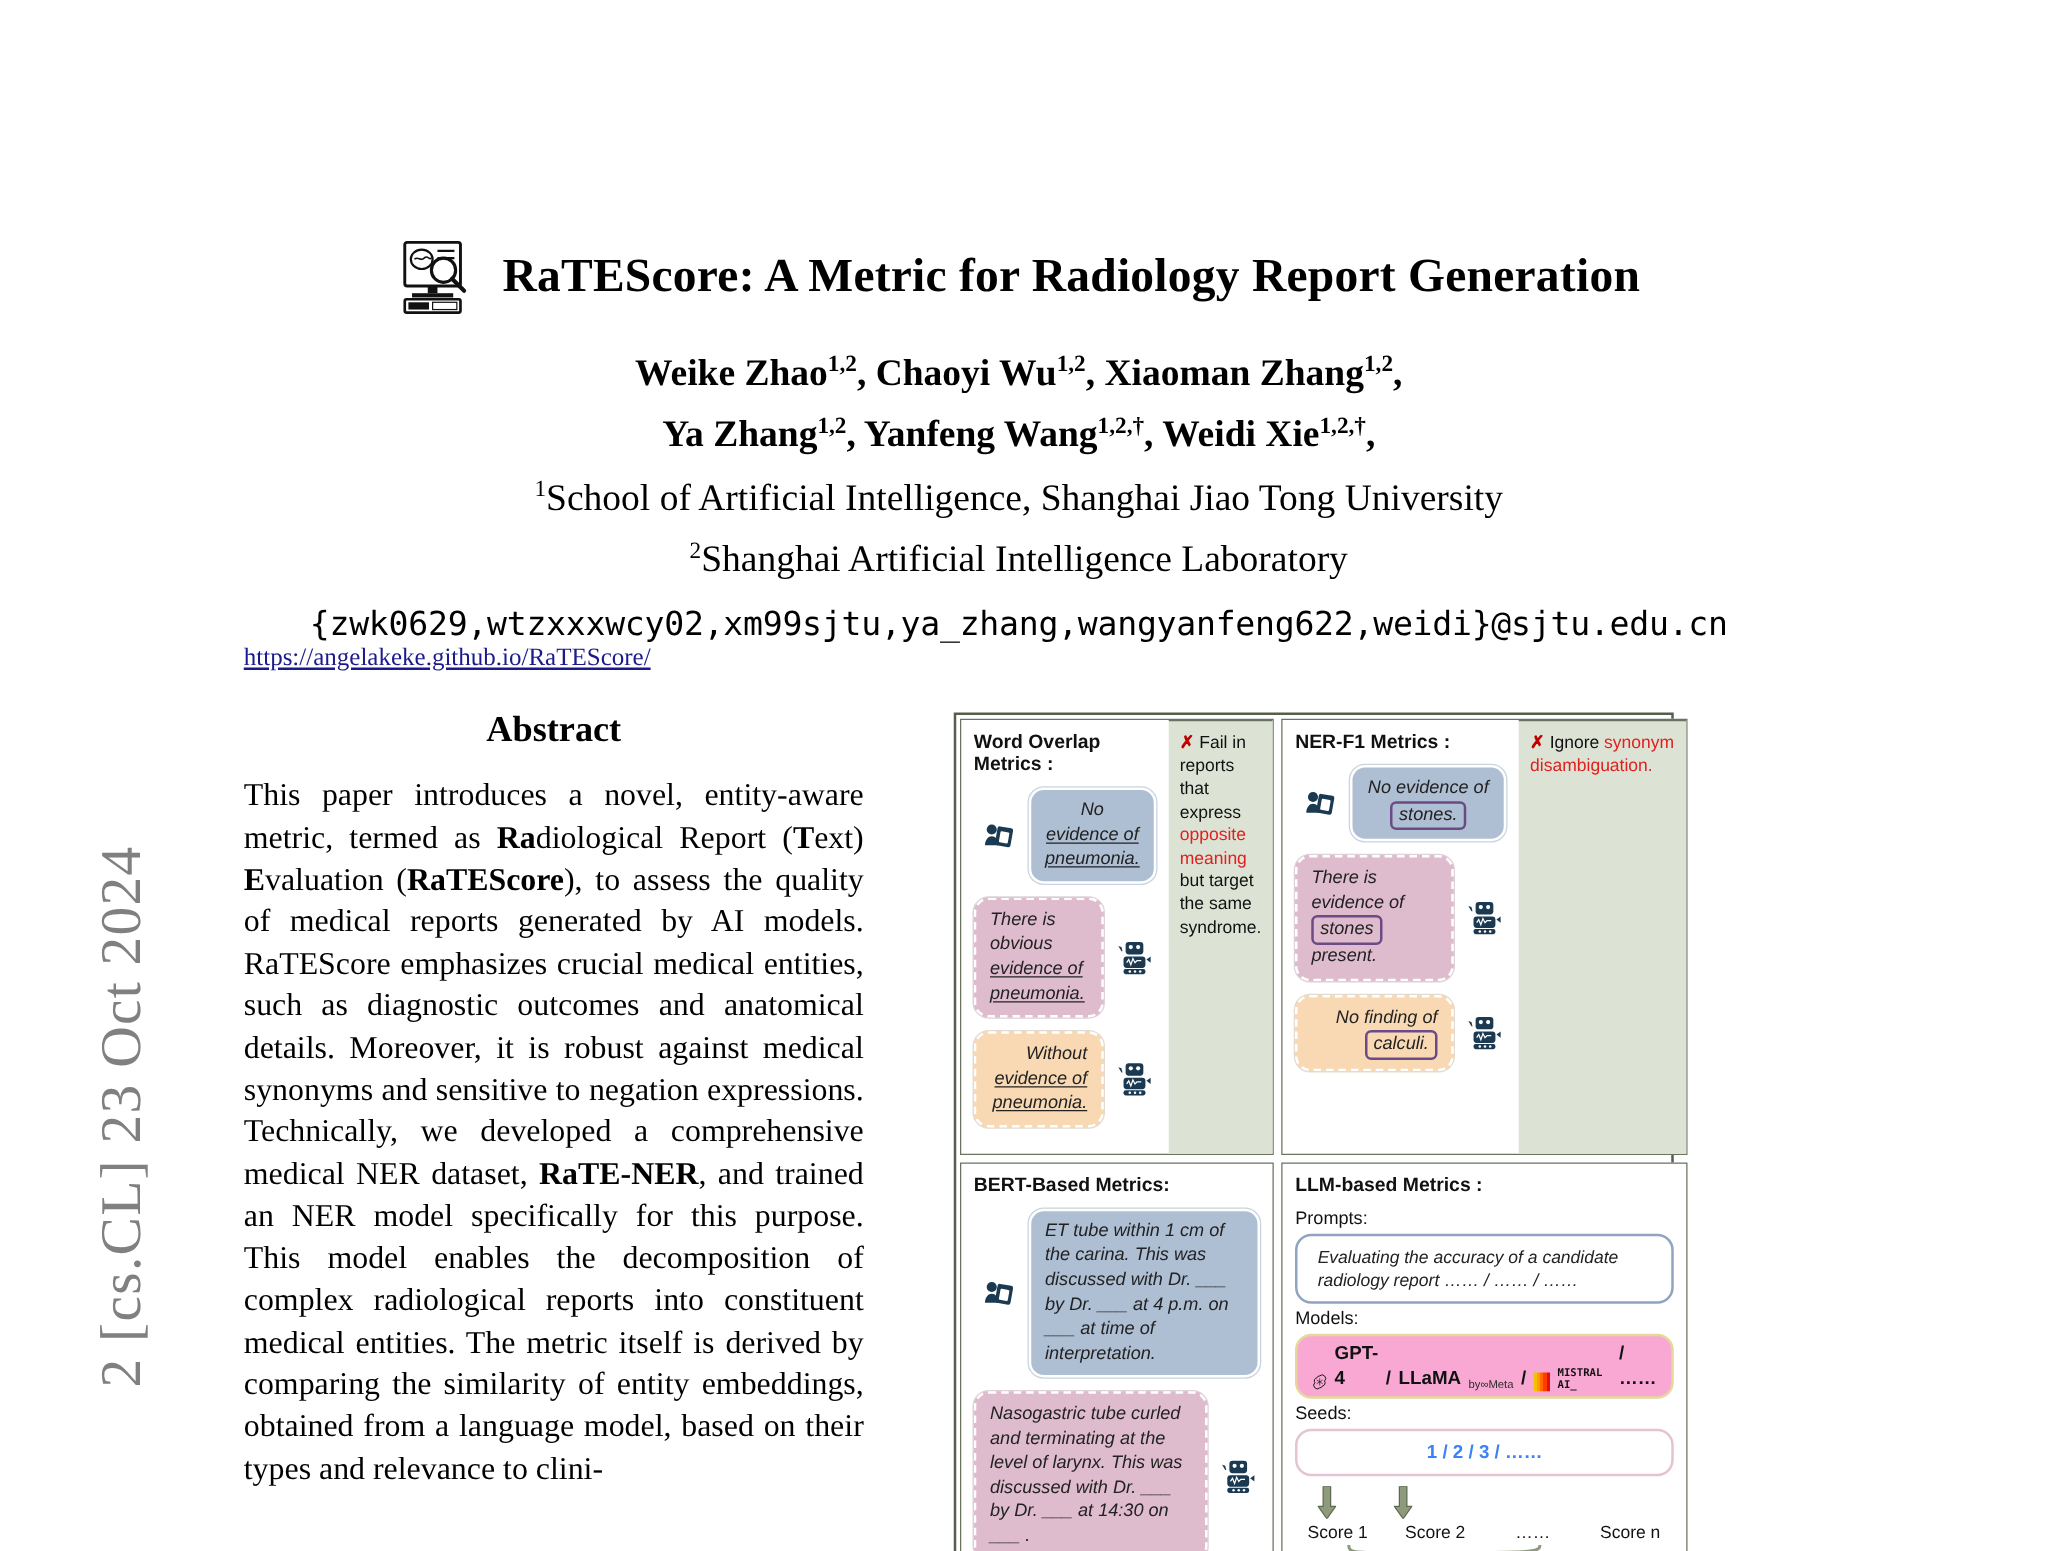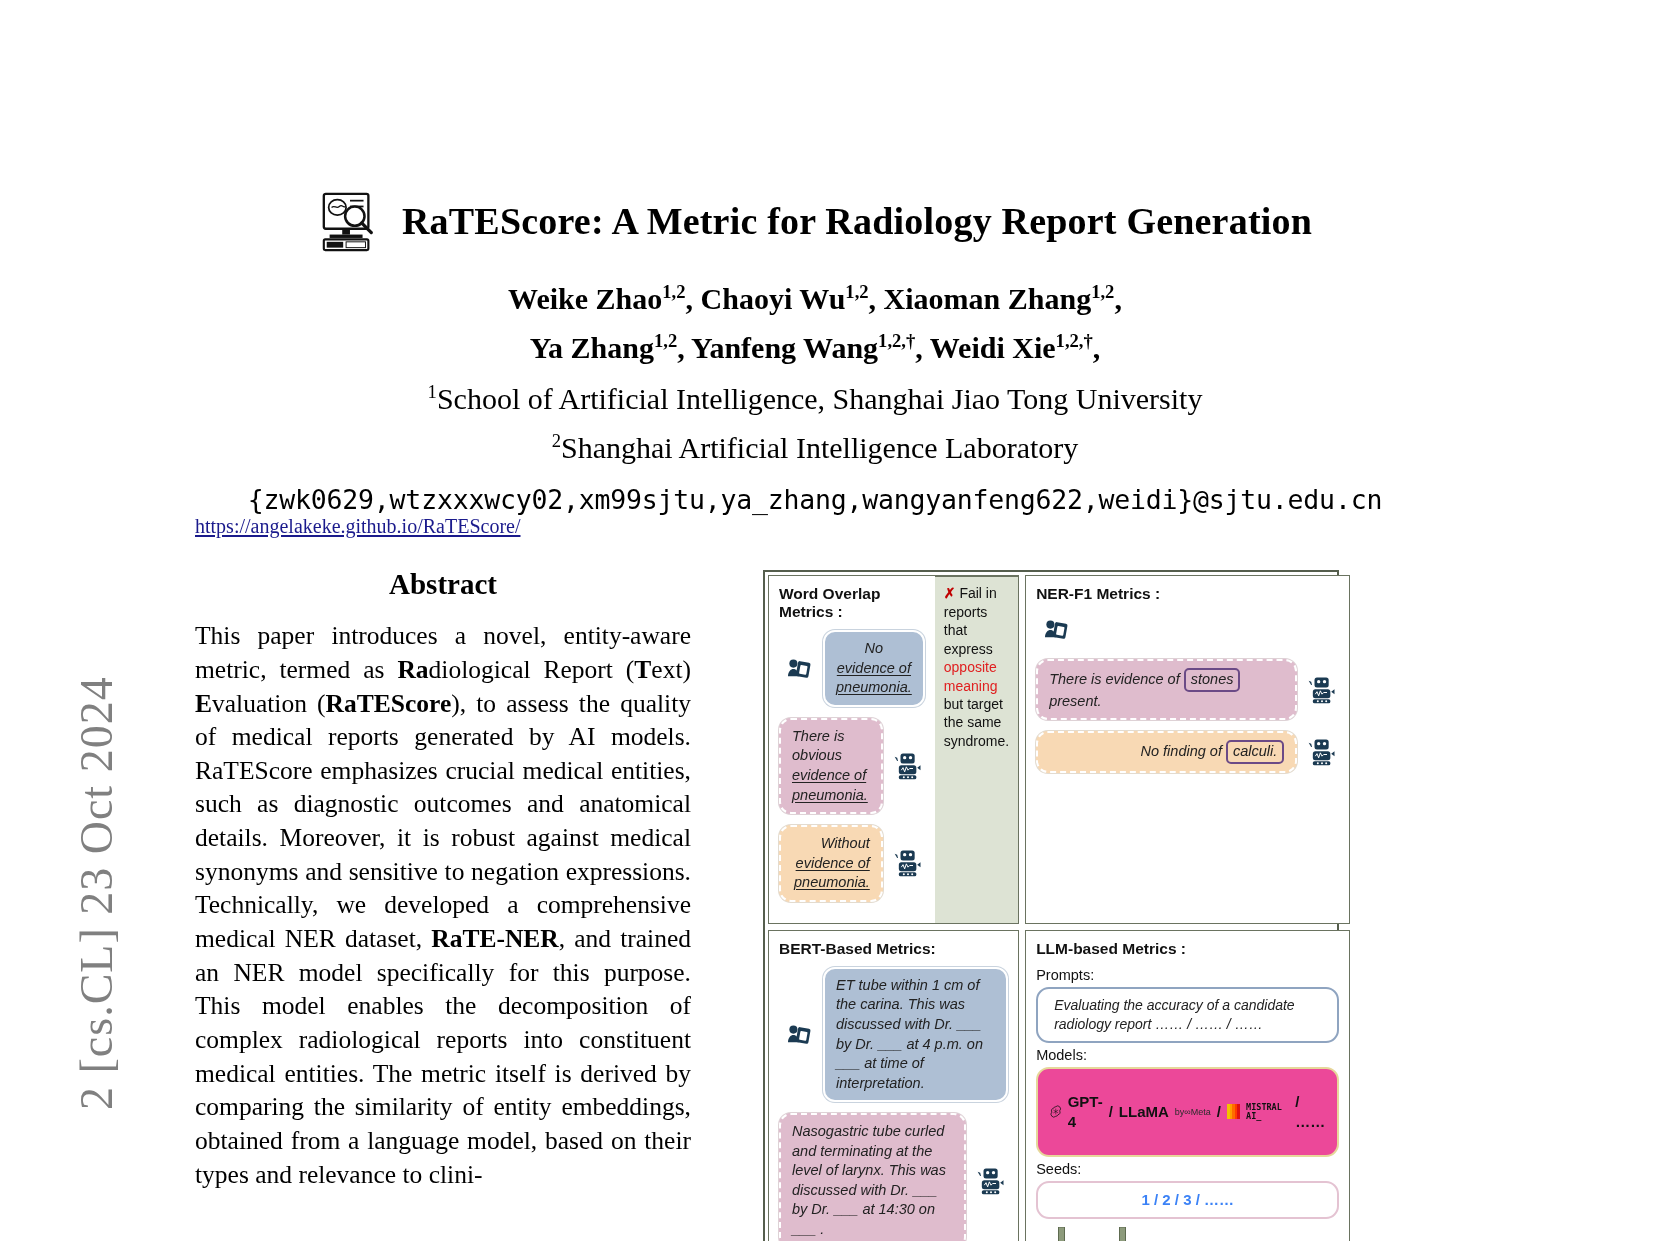--- a/index.html
+++ b/index.html
@@ -224,29 +224,29 @@
     line-height: 1.35;
     box-sizing: border-box;
   }
   .llm-box.prompt {
     background: #fff;
     border: 2px solid #8fa4c0;
     font-style: italic;
     color: #222;
   }
   .llm-box.models {
-    background: #ec4899;
+    background: #f9a8d4;
     border: 2px solid #e6d79a;
     display: flex;
-    align-items: center;
+    align-items: flex-end;
     gap: 6px;
     font-weight: bold;
     font-size: 15px;
     color: #111;
-    padding: 23px 12px;
+    padding: 4px 12px;
   }
   .llm-box.seeds {
     background: #fff;
     border: 2px solid #e4c3d2;
     text-align: center;
     font-weight: bold;
     font-size: 15px;
     color: #3b82f6;
   }
   .model-logo { display: inline-flex; align-items: center; gap: 3px; }
@@ -394,20 +394,21 @@
               <div class="quad-title">NER-F1 Metrics :</div>
 
               <div class="msg-row">
                 <svg class="doc-icon" viewBox="0 0 40 40">
                   <rect x="1" y="1" width="38" height="38" rx="9" fill="#fff"></rect>
                   <path d="M10 28c0-5 3-8 6-8s6 3 6 8z" fill="#1b3a52"></path>
                   <circle cx="16" cy="14" r="4.5" fill="#1b3a52"></circle>
                   <rect x="20" y="12" width="14" height="17" rx="2" transform="rotate(10 27 20)" fill="#1b3a52"></rect>
                   <rect x="23" y="16" width="8" height="10" rx="1" transform="rotate(10 27 21)" fill="#fff"></rect>
                 </svg>
+                <div class="bubble blue grow">No evidence of <span class="ent">stones.</span></div>
               </div>
 
               <div class="msg-row right">
                 <div class="bubble pink grow">There is evidence of <span class="ent">stones</span> present.</div>
                 <svg class="bot-icon" viewBox="0 0 40 36">
                   <path d="M7 12l-3-5 3 1 1 4z" fill="#1b3a52"></path>
                   <rect x="11" y="3" width="17" height="12" rx="3" fill="#1b3a52"></rect>
                   <circle cx="16" cy="8" r="2" fill="#fff"></circle>
                     <circle cx="23" cy="8" r="2" fill="#fff"></circle>
                   <rect x="9" y="17" width="21" height="11" rx="3" fill="#1b3a52"></rect>
@@ -430,20 +431,21 @@
                   <rect x="9" y="17" width="21" height="11" rx="3" fill="#1b3a52"></rect>
                   <path d="M12 23l2-3 2 5 2-6 2 4 2-2h4" stroke="#fff" stroke-width="1.2" fill="none"></path>
                   <rect x="9" y="29" width="21" height="5" rx="2" fill="#1b3a52"></rect>
                   <circle cx="15" cy="31.5" r="1.2" fill="#fff"></circle>
                     <circle cx="20" cy="31.5" r="1.2" fill="#fff"></circle>
                     <circle cx="25" cy="31.5" r="1.2" fill="#fff"></circle>
                   <path d="M31 20l4-3v6z" fill="#1b3a52"></path>
                 </svg>
               </div>
             </div>
+            <div class="quad-footer"><span class="xmark">✗</span> Ignore <span class="red">synonym disambiguation.</span></div>
           </div>
 
           <div class="fig-quadrant">
             <div class="quad-body">
               <div class="quad-title">BERT-Based Metrics:</div>
 
               <div class="msg-row">
                 <svg class="doc-icon" viewBox="0 0 40 40">
                   <rect x="1" y="1" width="38" height="38" rx="9" fill="#fff"></rect>
                   <path d="M10 28c0-5 3-8 6-8s6 3 6 8z" fill="#1b3a52"></path>

